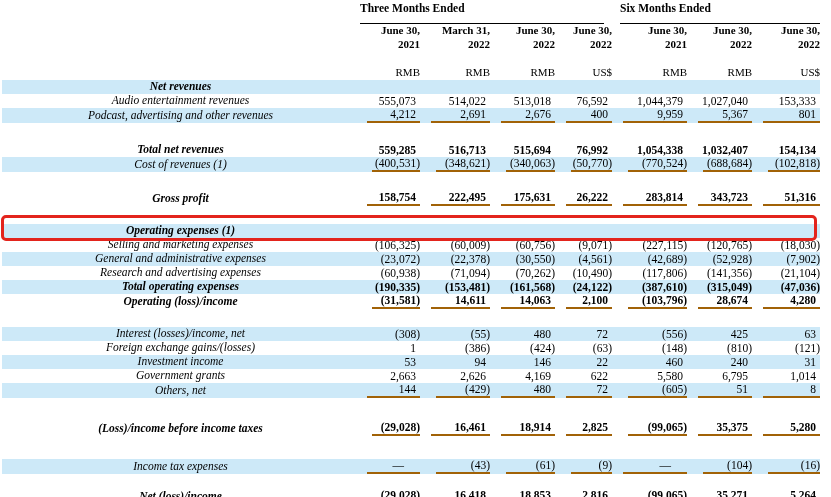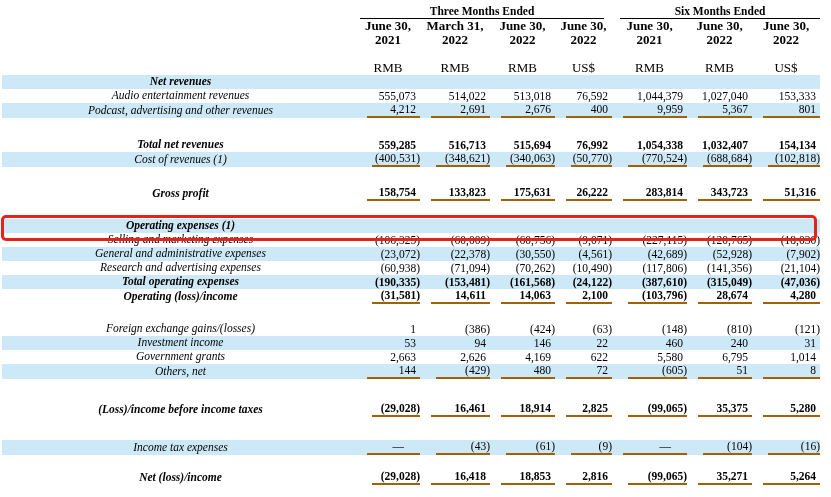--- a/index.html
+++ b/index.html
@@ -16,27 +16,27 @@
   table.fin{
     border-collapse:collapse;
     table-layout:fixed;
     width:818px;
     margin-left:2px;
   }
   th,td{padding:0;margin:0;}
   
   tr.grprow th{vertical-align:bottom;height:17px;}
   .grp{
-    font-weight:bold;font-size:11.5px;line-height:13px;text-align:center;
-    border-bottom:1.3px solid #000;padding-bottom:0;
+    font-weight:bold;font-size:11.5px;line-height:13px;text-align:left;
+    border-bottom:1.3px solid #000;padding-bottom:8px;
   }
   th.group-three .grp{margin-left:4px;margin-right:8px;}
   th.group-six .grp{margin-left:8px;margin-right:0px;}
   tr.colheadrow th{vertical-align:top;height:48px;font-weight:normal;}
-  .colhead div{font-size:13px;line-height:13.5px;text-align:center;white-space:nowrap;}
+  .colhead div{font-size:11px;line-height:13.5px;text-align:right;white-space:nowrap;}
   .colhead .d1,.colhead .d2{font-weight:bold;}
   .colhead .cur{font-weight:normal;margin-top:15px;}
   
   tr.bodyrow td{height:14px;line-height:13.5px;font-size:11.5px;vertical-align:bottom;}
   tr.shaded td{background:#cde9f8;}
   tr.bold td{font-weight:bold;}
   td.label{padding-left:3px;white-space:nowrap;overflow:hidden;text-align:center;font-style:italic;}
   td.val span{
     display:block;text-align:right;margin-left:11px;
     line-height:13px;padding-right:4px;white-space:nowrap;
@@ -246,21 +246,21 @@
         </tr>
         <tr class="spacer" style="height: 19px;">
           <td colspan="8"></td>
         </tr>
         <tr class="bodyrow bold uline">
           <td class="label">Gross profit</td>
           <td class="val">
             <span>158,754</span>
           </td>
           <td class="val">
-            <span>133,823</span>
+            <span>222,495</span>
           </td>
           <td class="val">
             <span>175,631</span>
           </td>
           <td class="val">
             <span>26,222</span>
           </td>
           <td class="val">
             <span>283,814</span>
           </td>
@@ -413,20 +413,44 @@
           </td>
           <td class="val">
             <span>28,674</span>
           </td>
           <td class="val">
             <span>4,280</span>
           </td>
         </tr>
         <tr class="spacer" style="height: 18px;">
           <td colspan="8"></td>
+        </tr>
+        <tr class="bodyrow shaded">
+          <td class="label">Interest (losses)/income, net</td>
+          <td class="val">
+            <span class="paren">(308)</span>
+          </td>
+          <td class="val">
+            <span class="paren">(55)</span>
+          </td>
+          <td class="val">
+            <span>480</span>
+          </td>
+          <td class="val">
+            <span>72</span>
+          </td>
+          <td class="val">
+            <span class="paren">(556)</span>
+          </td>
+          <td class="val">
+            <span>425</span>
+          </td>
+          <td class="val">
+            <span>63</span>
+          </td>
         </tr>
         <tr class="bodyrow">
           <td class="label">Foreign exchange gains/(losses)</td>
           <td class="val">
             <span>1</span>
           </td>
           <td class="val">
             <span class="paren">(386)</span>
           </td>
           <td class="val">

